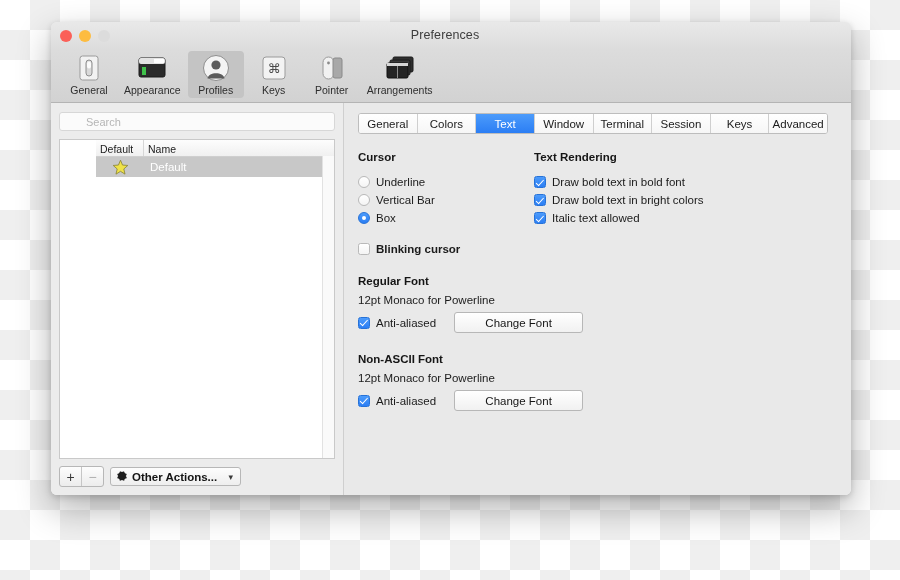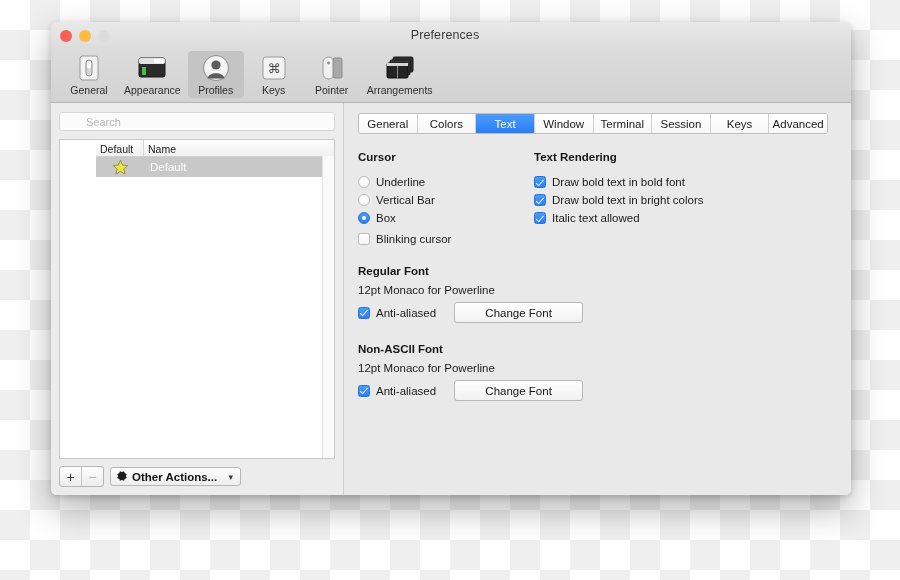--- a/index.html
+++ b/index.html
@@ -525,21 +525,21 @@
             <span class="opt-label">Underline</span>
           </div>
           <div class="opt-row">
             <span class="radio"></span>
             <span class="opt-label">Vertical Bar</span>
           </div>
           <div class="opt-row">
             <span class="radio on"></span>
             <span class="opt-label">Box</span>
           </div>
-          <div class="opt-row" style="margin-top:3px;">
+          <div class="opt-row" style="margin-top:13px;font-weight:bold;">
             <span class="cbox"></span>
             <span class="opt-label">Blinking cursor</span>
           </div>
 
           <div class="font-sec" style="width:270px;">
             <div class="sec-title">Regular Font</div>
             <div class="font-name">12pt Monaco for Powerline</div>
             <div class="font-row">
               <span class="cbox on"></span>
               <span class="opt-label">Anti-aliased</span>

